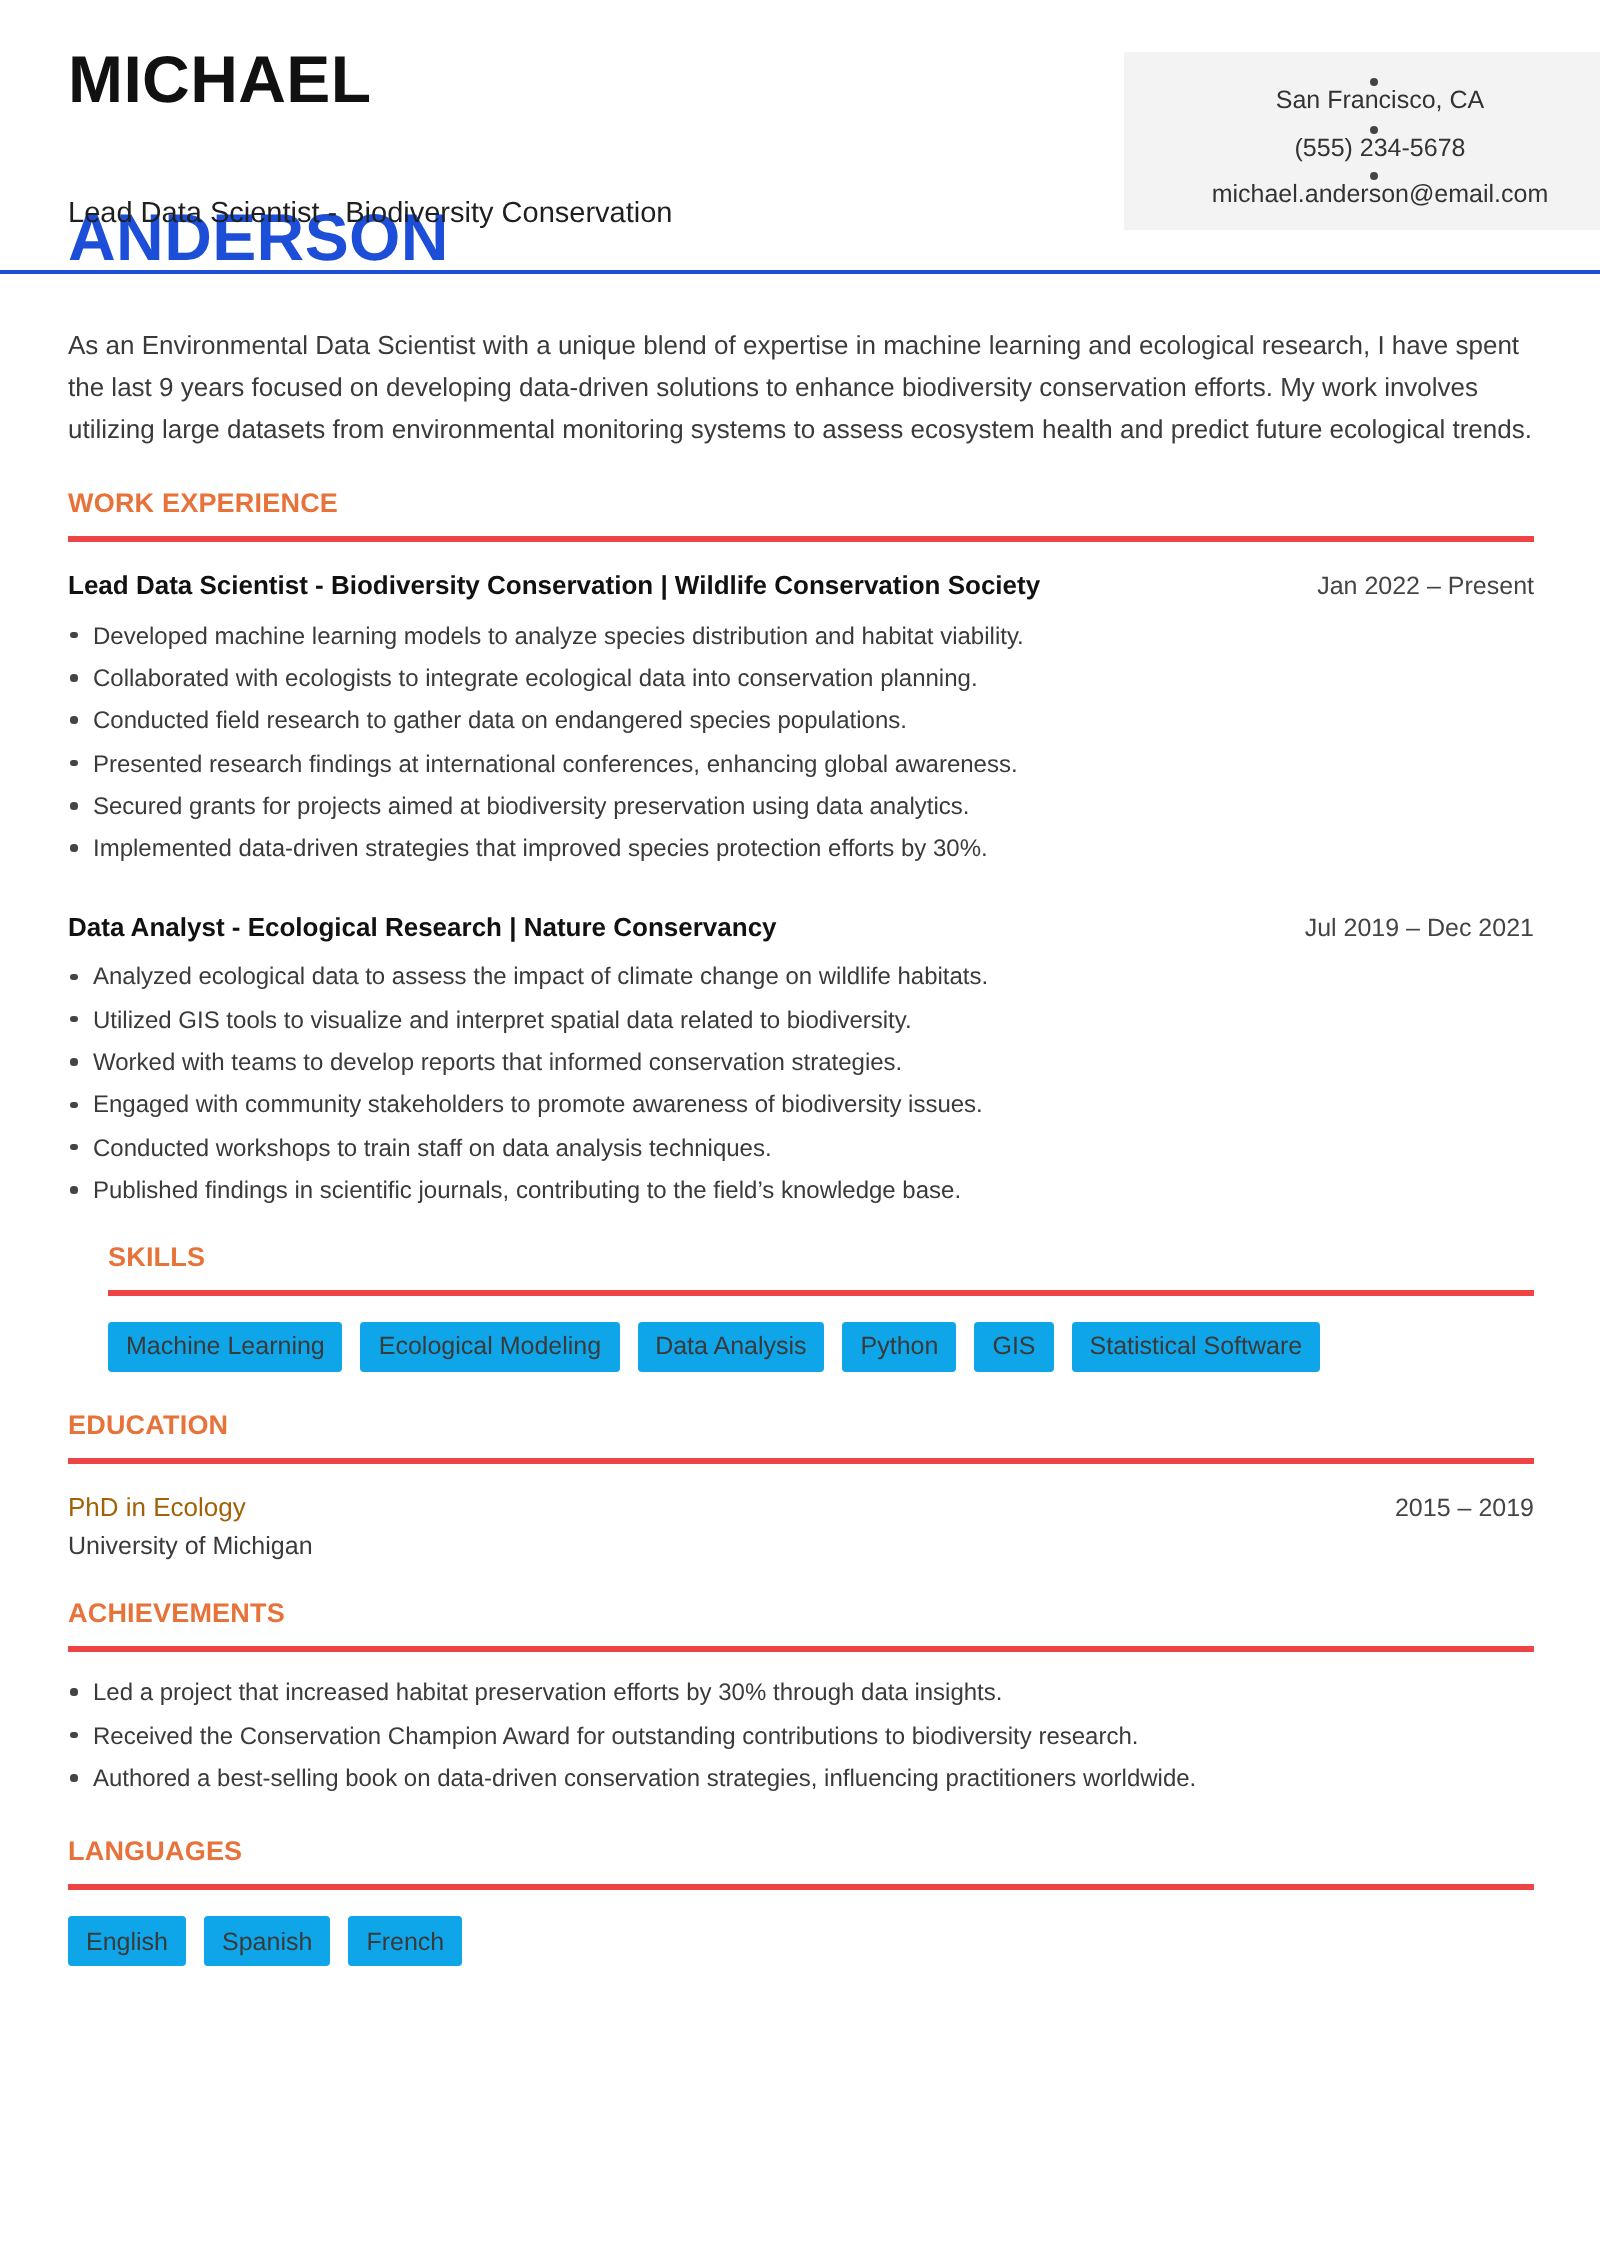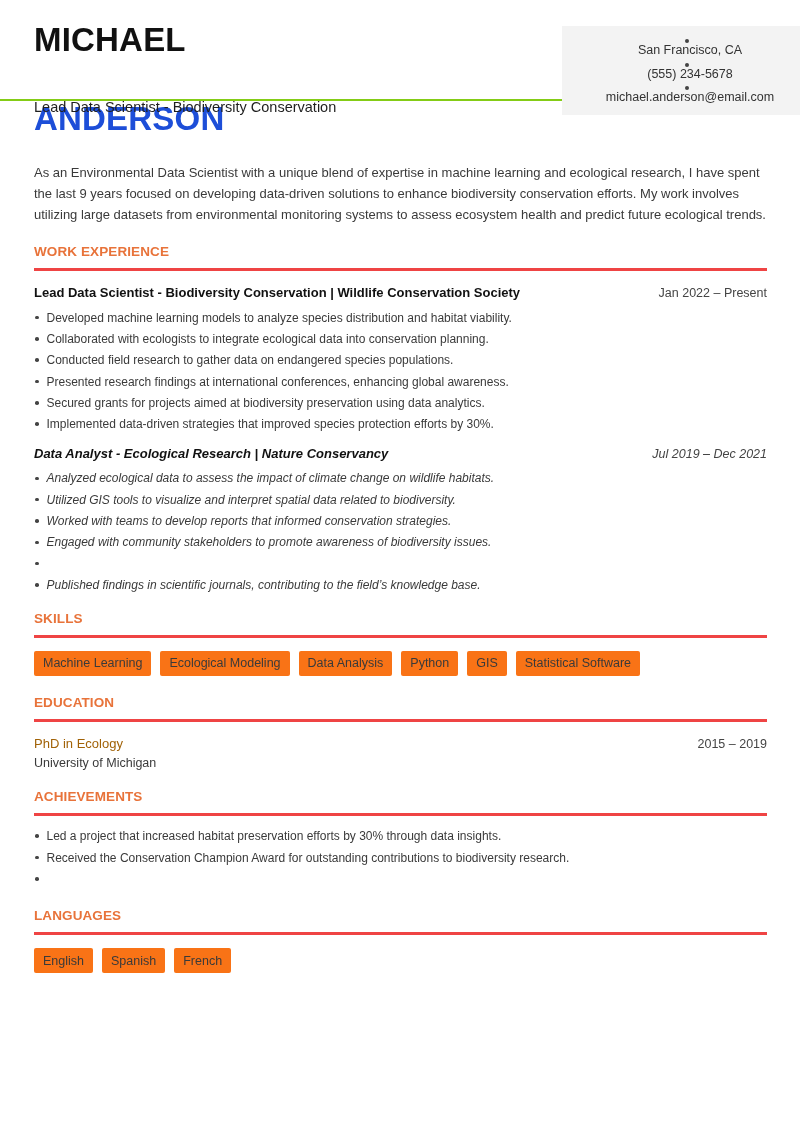--- a/index.html
+++ b/index.html
@@ -1,46 +1,46 @@
 <!DOCTYPE html>
 <html><head>
   <meta charset="utf-8">
   <style>
     * { box-sizing: border-box; margin: 0; padding: 0; }
     html, body { width: 800px; height: 1130px; background: #ffffff; }
     body { font-family: "Liberation Sans", "DejaVu Sans", sans-serif; color: #2b2b2b; position: relative; overflow: hidden; }
 
-    .header { position: relative; height: 101px; border-bottom: 2px solid #84cc16; }
+    .header { position: relative; height: 137px; border-bottom: 2px solid #1d4ed8; }
     .name { position: absolute; left: 34px; top: 23px; font-weight: 700; font-size: 33px; line-height: 34px; letter-spacing: 0.2px; }
     .name .first { color: #111111; display: block; }
     .name .last { color: #1d4ed8; display: block; margin-top: 45px; }
     .job-title { position: absolute; left: 34px; top: 99px; font-size: 14.5px; color: #1f1f1f; }
 
     .contact-box { position: absolute; left: 562px; top: 26px; width: 238px; height: 89px; background: #f3f3f3; padding: 13px 0 0 18px; }
     .contact-box ul { list-style: none; }
     .contact-box li { font-size: 12.5px; color: #333; height: 23.5px; display: flex; align-items: center; flex-direction: column; }
     .contact-box li .dot { width: 4px; height: 4px; border-radius: 50%; background: #444; margin-right: 7px; flex: none; }
 
     .content { position: absolute; left: 34px; top: 162px; width: 733px; }
     .summary { font-size: 13px; line-height: 21px; color: #3a3a3a; }
 
     .section { margin-top: 19px; }
     .section-title { color: #e8733a; font-weight: 700; font-size: 13.5px; letter-spacing: 0.1px; padding-bottom: 9px; border-bottom: 3px solid #ef4444; }
 
     .job { margin-top: 14px; }
-    .job + .job { margin-top: 11px; font-style: italic; }
+    .job + .job { margin-top: 21px; }
     .job-head { display: flex; justify-content: space-between; align-items: baseline; gap: 20px; }
     .job-role { font-weight: 700; font-size: 13px; color: #111; }
     .job-date { font-size: 12.5px; color: #444; }
     .bullets { list-style: none; margin-top: 7px; }
     .bullets li { font-size: 12px; color: #3a3a3a; height: 21.3px; display: flex; align-items: center; }
     .bullets li .dot { width: 3.5px; height: 3.5px; border-radius: 50%; background: #444; margin: 0 8px 0 1px; flex: none; }
 
     .tags { display: flex; gap: 9px; margin-top: 13px; }
-    .tag { background: #f97316; color: #3a3a3a; font-size: 12.5px; padding: 0 9px; height: 25px; display: flex; align-items: center; border-radius: 2px; }
+    .tag { background: #0ea5e9; color: #3a3a3a; font-size: 12.5px; padding: 0 9px; height: 25px; display: flex; align-items: center; border-radius: 2px; }
 
     .edu { margin-top: 14px; }
     .edu-head { display: flex; justify-content: space-between; align-items: baseline; }
     .edu-degree { font-weight: 400; font-size: 13px; color: #a16207; }
     .edu-date { font-size: 12.5px; color: #444; }
     .edu-school { font-size: 12.5px; color: #3a3a3a; margin-top: 5px; }
 
     .ach { margin-top: 10px; }
   </style>
 </head>
@@ -127,30 +127,31 @@
         <li>
             <span class="dot"></span>
             <span>Worked with teams to develop reports that informed conservation strategies.</span>
           </li>
         <li>
             <span class="dot"></span>
             <span>Engaged with community stakeholders to promote awareness of biodiversity issues.</span>
           </li>
         <li>
             <span class="dot"></span>
+            <span>Conducted workshops to train staff on data analysis techniques.</span>
           </li>
         <li>
             <span class="dot"></span>
             <span>Published findings in scientific journals, contributing to the field’s knowledge base.</span>
           </li>
       </ul>
     </div>
   </div>
 
-  <div class="section" style="margin-top:15px;">
+  <div class="section" style="margin-top:15px;margin-left:20px;">
     <div class="section-title">SKILLS</div>
     <div class="tags">
       <span class="tag">Machine Learning</span>
       <span class="tag">Ecological Modeling</span>
       <span class="tag">Data Analysis</span>
       <span class="tag">Python</span>
       <span class="tag">GIS</span>
       <span class="tag">Statistical Software</span>
     </div>
   </div>
@@ -172,20 +173,21 @@
       <li>
           <span class="dot"></span>
           <span>Led a project that increased habitat preservation efforts by 30% through data insights.</span>
         </li>
       <li>
           <span class="dot"></span>
           <span>Received the Conservation Champion Award for outstanding contributions to biodiversity research.</span>
         </li>
       <li>
           <span class="dot"></span>
+          <span>Authored a best-selling book on data-driven conservation strategies, influencing practitioners worldwide.</span>
         </li>
     </ul>
   </div>
 
   <div class="section">
     <div class="section-title">LANGUAGES</div>
     <div class="tags">
       <span class="tag">English</span>
       <span class="tag">Spanish</span>
       <span class="tag">French</span>

